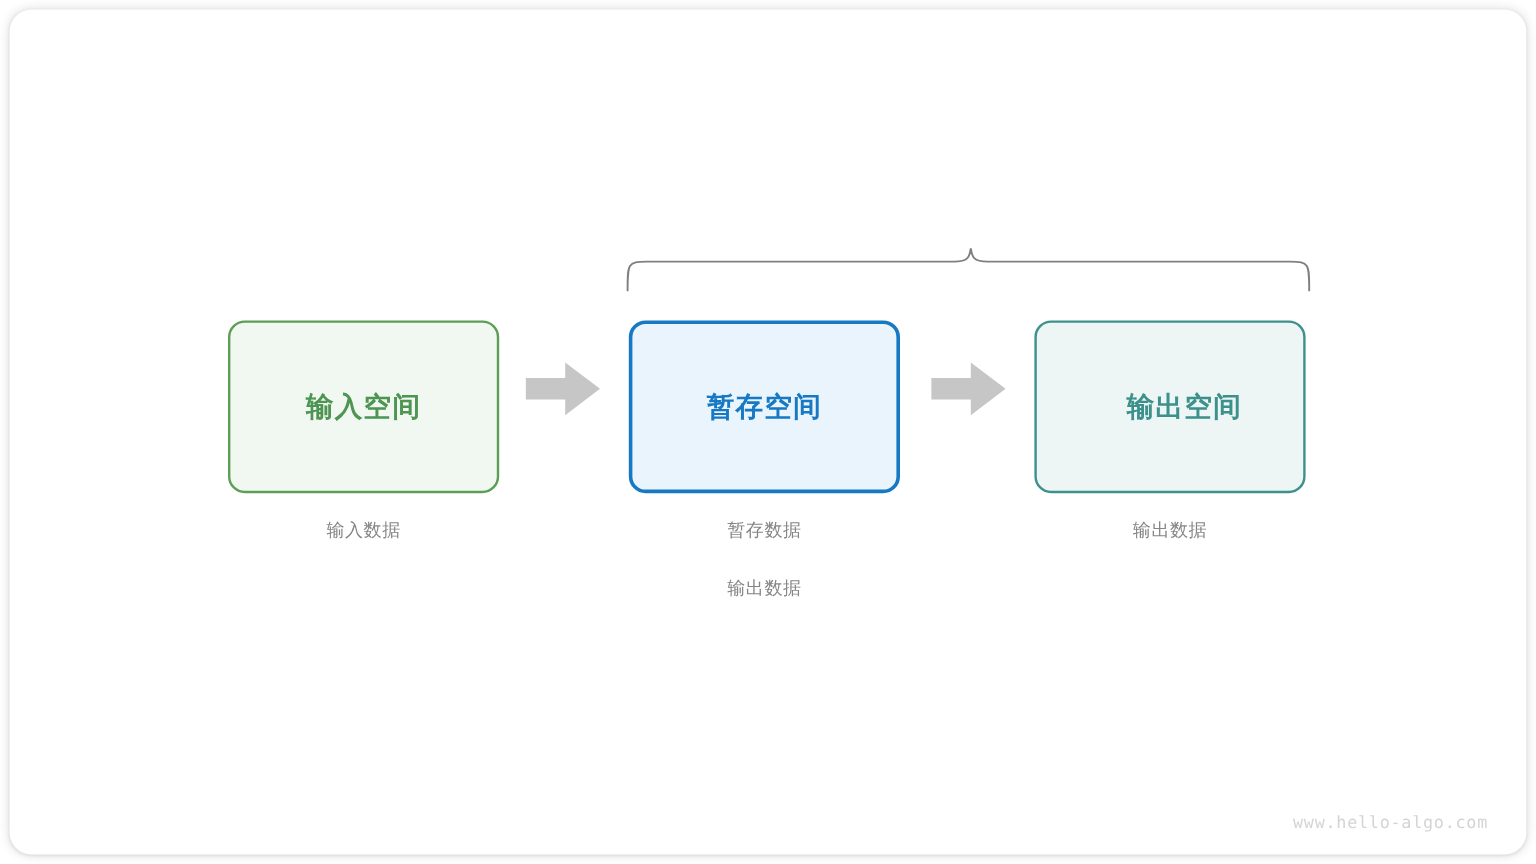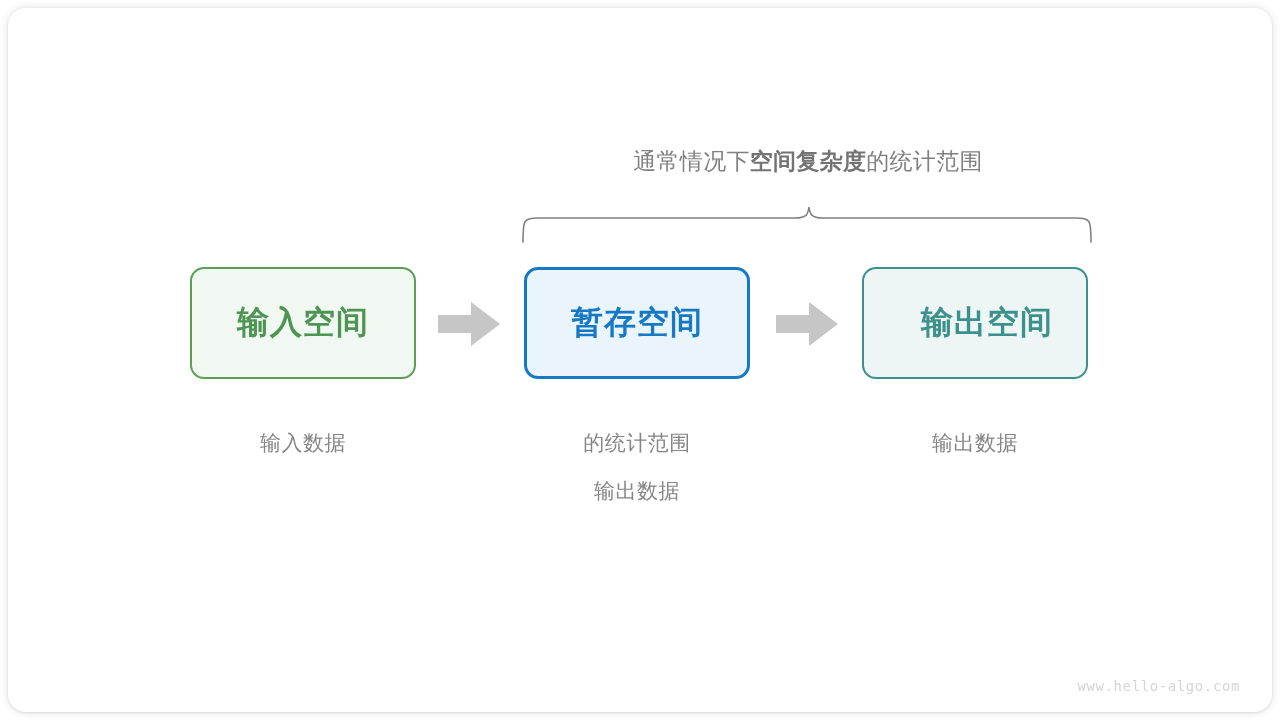--- a/index.html
+++ b/index.html
@@ -56,27 +56,27 @@
     top: 196px;
     width: 600px;
     height: 60px;
   }
 
   
   .box {
     position: absolute;
     top: 267px;
     width: 226px;
-    height: 112px;
+    height: 144px;
     border-radius: 14px;
     display: flex;
     align-items: center;
     justify-content: center;
     box-sizing: border-box;
-    font-size: 32px;
+    font-size: 23px;
     font-weight: bold;
     letter-spacing: 1px;
   }
   #box-input  { left: 190px; border: 2px solid #5c9e55; background: #f1f8f1; color: #4e9553; }
   #box-temp   { left: 524px; border: 3px solid #1779c4; background: #e9f4fc; color: #1779c4; text-align: center; }
   #box-output { left: 862px; border: 2px solid #3d918c; background: #edf6f5; color: #3d918c; padding-left: 24px; }
 
   
   .arrow {
     position: absolute;
@@ -85,21 +85,21 @@
     height: 46px;
   }
   #arrow-1 { left: 438px; }
   #arrow-2 { left: 776px; }
 
   
   .caption {
     position: absolute;
     width: 226px;
     text-align: center;
-    font-size: 21px;
+    font-size: 15px;
     line-height: 48px;
     color: #858585;
     letter-spacing: 0.5px;
   }
   #caption-input  { left: 190px; top: 419px; }
   #caption-temp   { left: 524px; top: 419px; }
   #caption-output { left: 862px; top: 419px; }
   .caption div { white-space: nowrap; }
 
   
@@ -113,23 +113,20 @@
     letter-spacing: 0.6px;
     margin-left: 33px;
   }
 </style>
 </head>
 <body>
 
 <div id="canvas">
   <div class="card"></div>
 
-  <div class="brace-caption">
-    <span>通常情况下</span><span class="em">空间复杂度</span><span>的统计范围</span>
-  </div>
 
   <div class="brace-wrap">
     <svg width="600" height="60" viewBox="0 0 600 60" fill="none" xmlns="http://www.w3.org/2000/svg">
       <path d="M 18 46 C 18 24 18 22 34 22 L 290 22 C 302 22 303 18 304 11 C 305 18 306 22 318 22 L 570 22 C 586 22 586 24 586 46" stroke="#808080" stroke-width="1.6" fill="none" stroke-linecap="round"></path>
     </svg>
   </div>
 
   <div class="box" id="box-input">输入空间</div>
   <div class="box" id="box-temp">暂存空间</div>
   <div class="box" id="box-output">输出空间</div>
@@ -142,21 +139,21 @@
   <div class="arrow" id="arrow-2">
     <svg width="62" height="46" viewBox="0 0 62 46" xmlns="http://www.w3.org/2000/svg">
       <path d="M 0 14 L 33 14 L 33 1 L 62 23 L 33 45 L 33 32 L 0 32 Z" fill="#c6c6c6"></path>
     </svg>
   </div>
 
   <div class="caption" id="caption-input">
     <div>输入数据</div>
   </div>
   <div class="caption" id="caption-temp">
-    <div>的统计范围</div>
+    <div>暂存数据</div>
     <div>输出数据</div>
   </div>
   <div class="caption" id="caption-output">
     <div>输出数据</div>
   </div>
 
   <div class="watermark">www.hello-algo.com</div>
 </div>
 
 </body></html>

